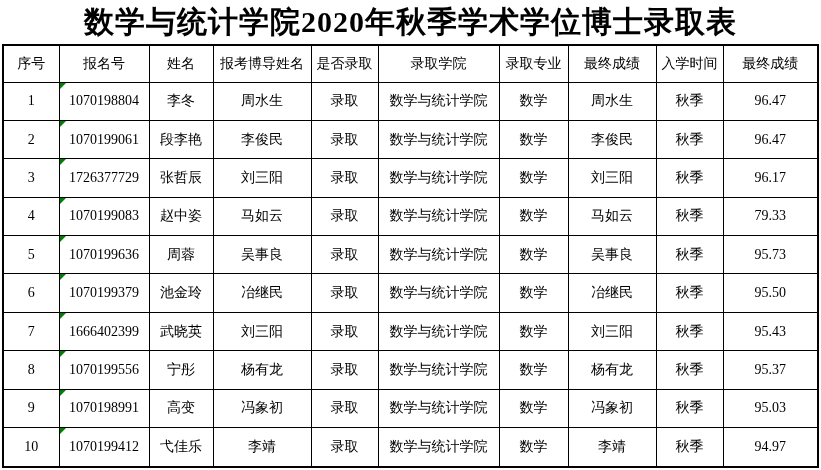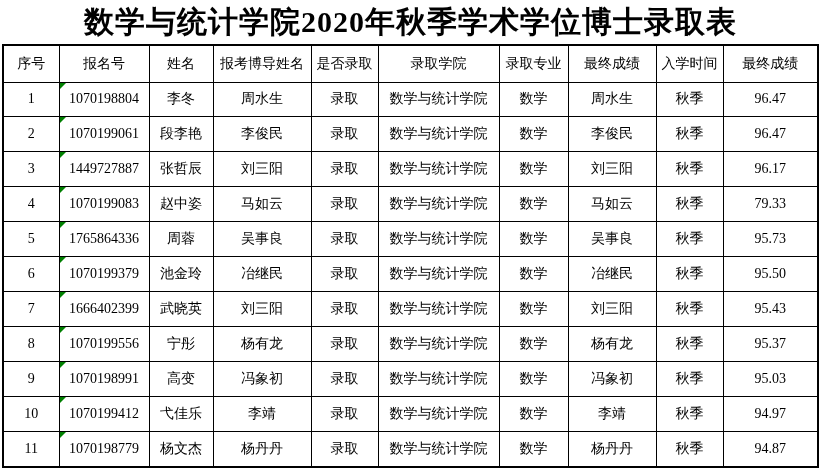--- a/index.html
+++ b/index.html
@@ -98,21 +98,21 @@
           <td>李俊民</td>
           <td>录取</td>
           <td>数学与统计学院</td>
           <td>数学</td>
           <td>李俊民</td>
           <td>秋季</td>
           <td>96.47</td>
         </tr>
         <tr>
           <td>3</td>
-          <td><span class="flag"></span><span>1449727887</span></td>
+          <td><span class="flag"></span><span>1726377729</span></td>
           <td>张哲辰</td>
           <td>刘三阳</td>
           <td>录取</td>
           <td>数学与统计学院</td>
           <td>数学</td>
           <td>刘三阳</td>
           <td>秋季</td>
           <td>96.17</td>
         </tr>
         <tr>
@@ -122,21 +122,21 @@
           <td>马如云</td>
           <td>录取</td>
           <td>数学与统计学院</td>
           <td>数学</td>
           <td>马如云</td>
           <td>秋季</td>
           <td>79.33</td>
         </tr>
         <tr>
           <td>5</td>
-          <td><span class="flag"></span><span>1765864336</span></td>
+          <td><span class="flag"></span><span>1070199636</span></td>
           <td>周蓉</td>
           <td>吴事良</td>
           <td>录取</td>
           <td>数学与统计学院</td>
           <td>数学</td>
           <td>吴事良</td>
           <td>秋季</td>
           <td>95.73</td>
         </tr>
         <tr>
@@ -191,28 +191,16 @@
           <td>10</td>
           <td><span class="flag"></span><span>1070199412</span></td>
           <td>弋佳乐</td>
           <td>李靖</td>
           <td>录取</td>
           <td>数学与统计学院</td>
           <td>数学</td>
           <td>李靖</td>
           <td>秋季</td>
           <td>94.97</td>
-        </tr>
-        <tr>
-          <td>11</td>
-          <td><span class="flag"></span><span>1070198779</span></td>
-          <td>杨文杰</td>
-          <td>杨丹丹</td>
-          <td>录取</td>
-          <td>数学与统计学院</td>
-          <td>数学</td>
-          <td>杨丹丹</td>
-          <td>秋季</td>
-          <td>94.87</td>
         </tr>
       </tbody>
   </table>
 </div>
 
 </body></html>

